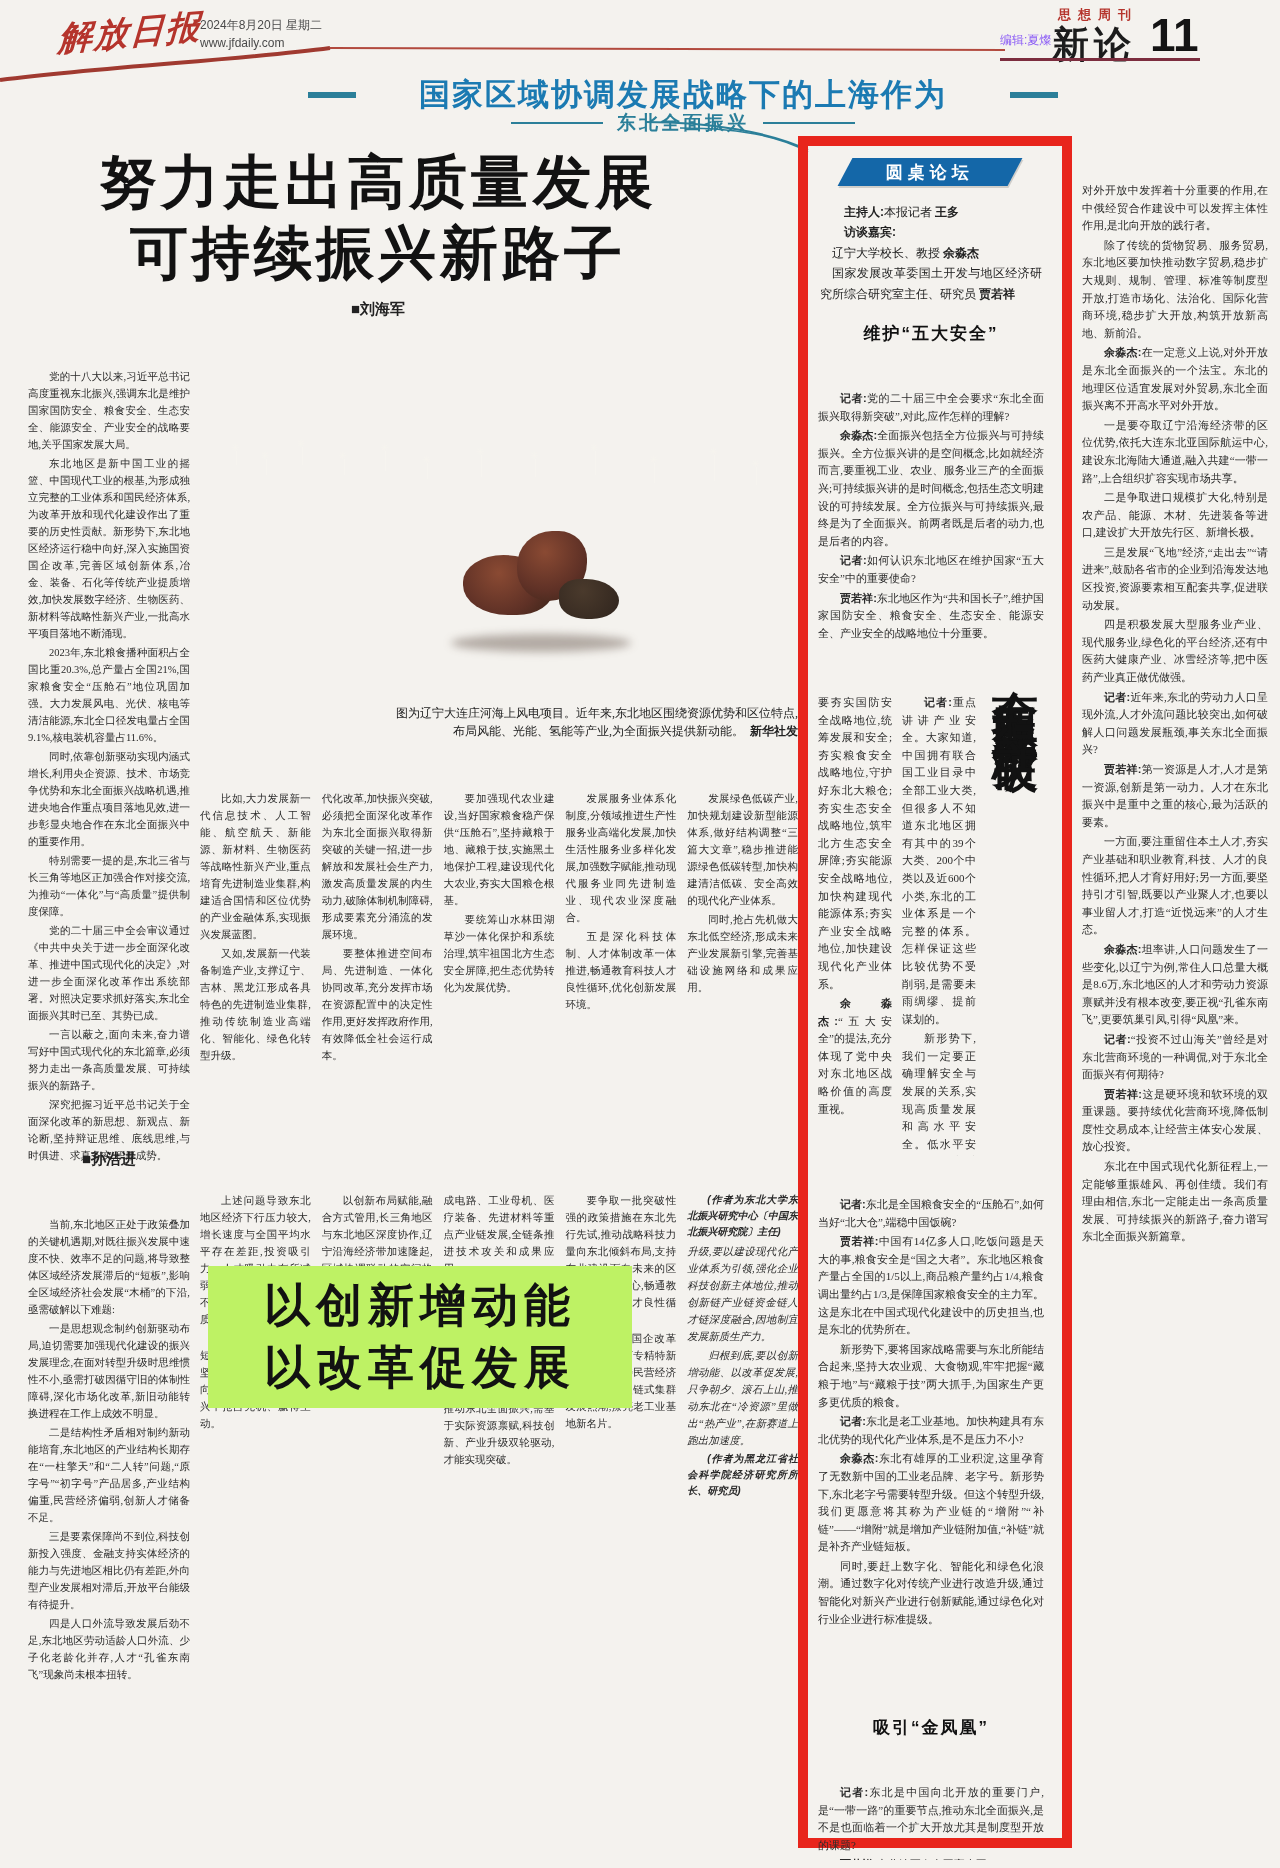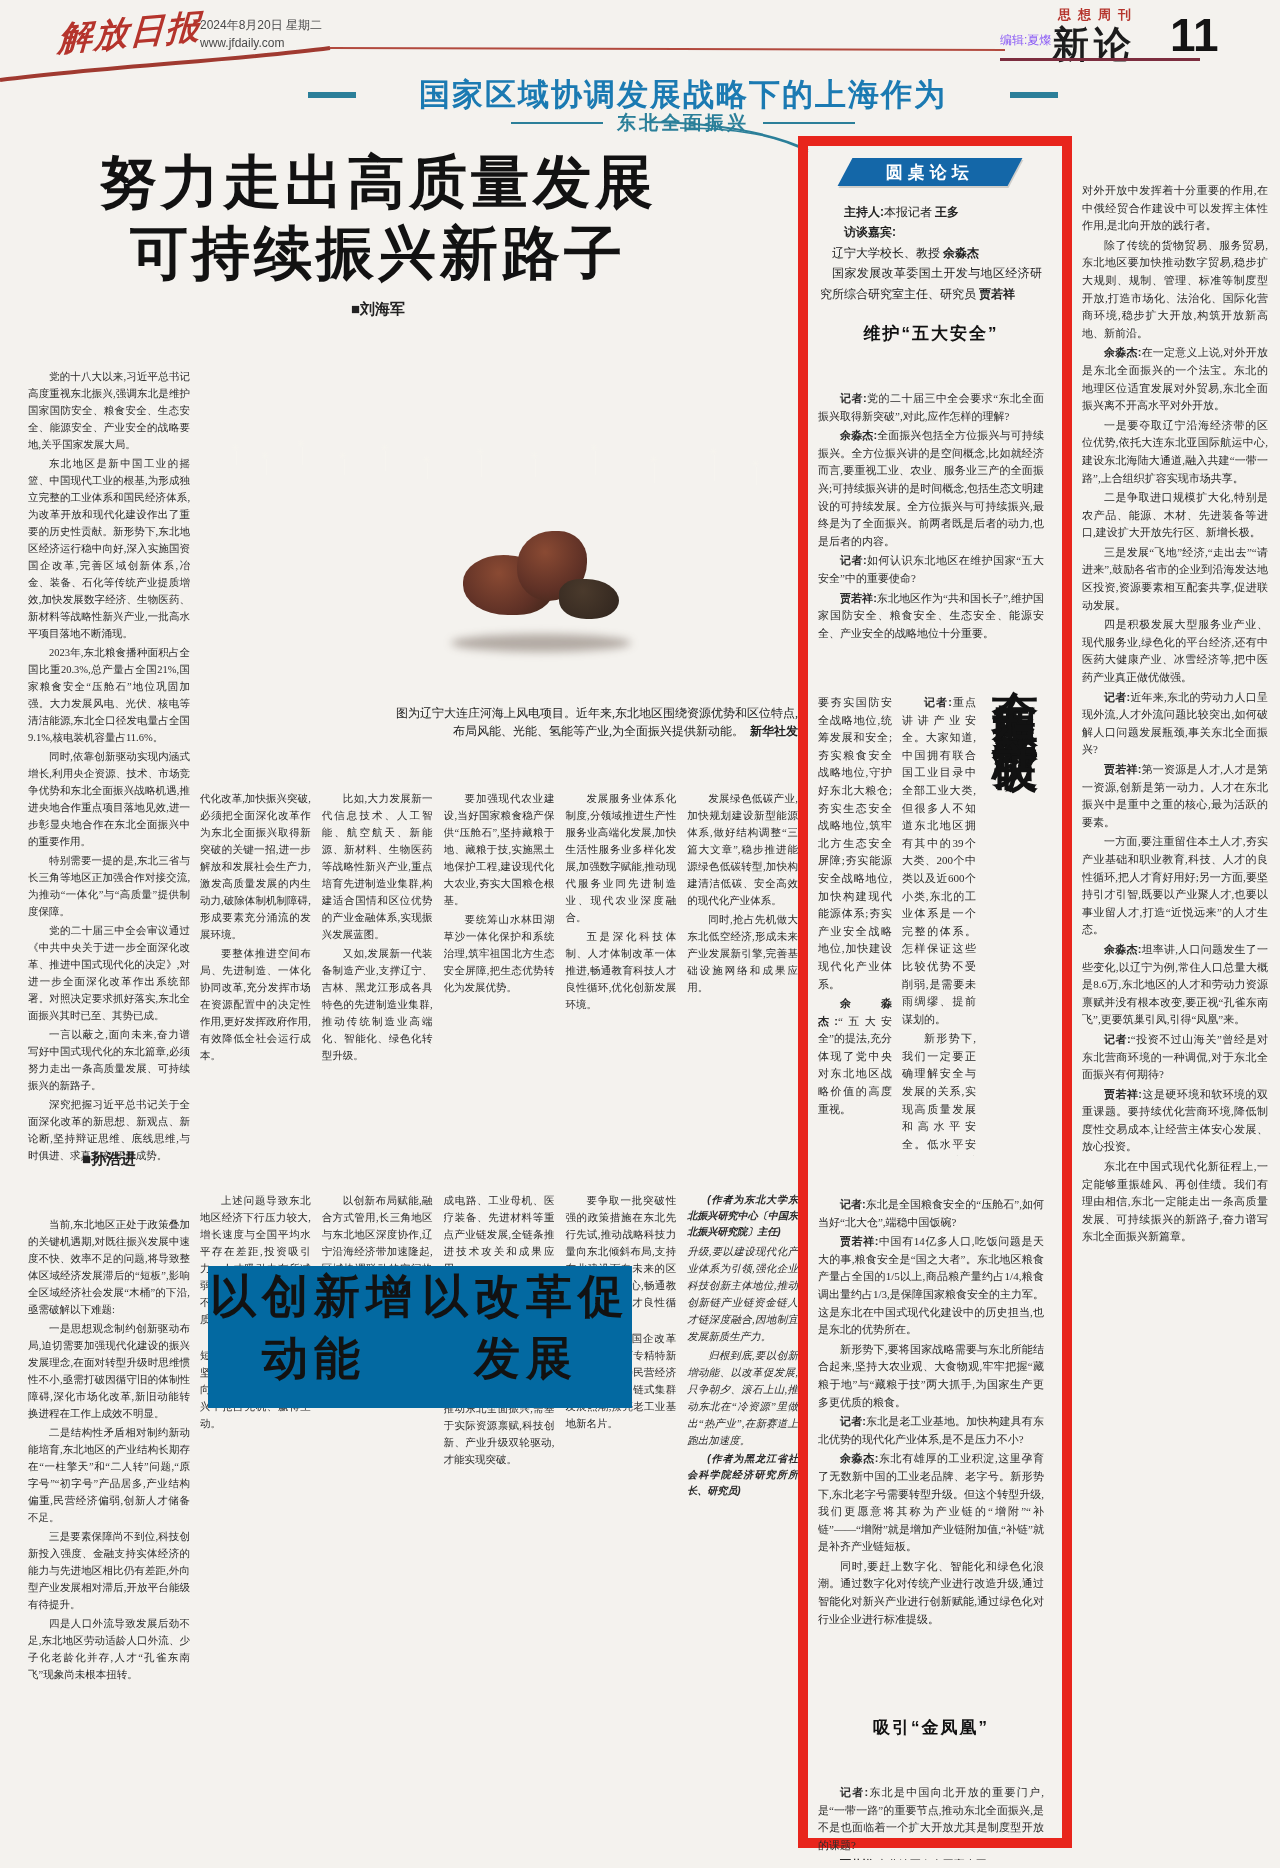--- a/index.html
+++ b/index.html
@@ -5,21 +5,21 @@
   html,body{margin:0;padding:0;background:#e8e6e1;}
   .page{position:relative;width:1280px;height:1868px;margin:0 auto;background:#f4f2ee;overflow:hidden;
         font-family:"Liberation Serif","DejaVu Serif",serif;color:#2a2a2a;}
   .abs{position:absolute;}
   
   .logo{font-style:italic;font-weight:900;font-size:34px;color:#b5342c;transform:rotate(-5deg) skewX(-8deg);letter-spacing:2px;font-family:"Liberation Serif",serif;}
   .mh-small{font-size:12px;color:#4a4a4a;line-height:1.5;font-family:"Liberation Sans","DejaVu Sans",sans-serif;}
   .weekly{color:#b5342c;font-size:13px;font-weight:bold;letter-spacing:7px;font-family:"Liberation Sans",sans-serif;}
   .editor{font-size:12px;color:#8b5cf6;font-family:"Liberation Sans",sans-serif;}
   .section-name{font-size:37px;font-weight:900;color:#1c1c1c;letter-spacing:5px;font-family:"Liberation Sans","DejaVu Sans",sans-serif;}
-  .page-num{font-size:46px;font-weight:900;color:#141414;font-family:"Liberation Sans",sans-serif;margin-left:20px;}
+  .page-num{font-size:46px;font-weight:900;color:#141414;font-family:"Liberation Sans",sans-serif;}
   .pn-rule{height:3px;background:#7c2d3e;}
   
   .banner-title{font-size:31px;font-weight:900;color:#1b7ab2;letter-spacing:2px;font-family:"Liberation Sans","DejaVu Sans",sans-serif;white-space:nowrap;}
   .dash{height:6px;background:#2b7f99;}
   .sub-wrap{display:flex;align-items:center;gap:14px;}
   .sub-line{width:92px;height:2px;background:#2b7f99;}
   .sub-title{font-size:19px;font-weight:bold;color:#2b7f99;font-family:"Liberation Sans",sans-serif;letter-spacing:3px;white-space:nowrap;}
   
   .headline{font-size:58px;font-weight:900;letter-spacing:4px;color:#121212;text-align:center;line-height:1.22;font-family:"Liberation Serif",serif;}
   .byline{font-size:15px;font-weight:bold;text-align:center;color:#222;}
@@ -34,21 +34,21 @@
   .photo{background:
      radial-gradient(ellipse at 80% 52%, rgba(25,75,85,.30), transparent 55%),
      linear-gradient(180deg,#e3b089 0%,#e9bd92 7%,#ddab80 16%,#cf9e7a 24%,#b3a489 31%,#85a995 39%,#6ea396 50%,#5d9a97 63%,#5292922 0,#549394 72%,#7ba28c 83%,#cfae83 91%,#e2bd8b 100%);
      overflow:hidden;}
   .turbine{position:absolute;width:1px;background:rgba(246,244,238,.85);}
   .turbine::before{content:"✳";position:absolute;top:-8px;left:-5px;color:#f6f4ee;font-size:10px;line-height:10px;}
   .rock{position:absolute;background:radial-gradient(circle at 40% 30%,#8a4a33,#5f3126 60%,#3a2419);}
   .caption{font-size:12px;text-align:right;line-height:1.5;color:#222;}
   .caption b{font-family:"Liberation Sans",sans-serif;}
   
-  .headline2{background:#0369a1;text-align:center;font-size:46px;font-weight:900;letter-spacing:6px;line-height:1.35;color:#121212;display:flex;flex-direction:row;justify-content:center;}
+  .headline2{background:#bef264;text-align:center;font-size:46px;font-weight:900;letter-spacing:6px;line-height:1.35;color:#121212;display:flex;flex-direction:column;justify-content:center;}
   
   .redbox{border:10px solid #e8251c;background:transparent;}
   .rt-banner{background:#1467a8;transform:skewX(-28deg);display:flex;align-items:center;justify-content:center;box-shadow:2px 2px 0 rgba(0,0,0,.15);}
   .rt-banner span{transform:skewX(28deg);color:#fff;font-weight:900;font-size:17px;letter-spacing:5px;font-family:"Liberation Sans",sans-serif;}
   .rt-intro{font-size:12px;line-height:1.7;color:#222;}
   .rt-intro b{font-family:"Liberation Sans",sans-serif;}
   .rt-sub{font-size:17px;font-weight:900;text-align:center;font-family:"Liberation Sans","DejaVu Sans",sans-serif;color:#111;letter-spacing:2px;}
   .rt-col{font-size:11px;line-height:1.6;}
   .vert-head{writing-mode:vertical-rl;font-size:46px;font-weight:900;letter-spacing:7px;color:#121212;font-family:"Liberation Serif",serif;display:flex;align-items:center;}
   .midwrap{display:flex;gap:10px;}
@@ -122,26 +122,26 @@
     <div class="rock" style="left:60%;top:70%;width:60px;height:40px;border-radius:40% 60% 50% 50%;background:radial-gradient(circle at 40% 30%,#4a3a2c,#2f241d);"></div>
     <div class="abs" style="left:42%;top:84%;width:180px;height:18px;background:rgba(60,40,30,.35);filter:blur(4px);border-radius:50%;"></div>
   </div>
   <div class="abs caption" style="left:200px;top:704px;width:598px;">
     <div>图为辽宁大连庄河海上风电项目。近年来,东北地区围绕资源优势和区位特点,</div>
     <div><span>布局风能、光能、氢能等产业,为全面振兴提供新动能。</span>&nbsp;&nbsp;<b>新华社发</b></div>
   </div>
 
   <div class="abs cols5" style="left:200px;top:750px;width:598px;height:386px;">
     <div class="col" style="height:386px;">
+        <p>比如,大力发展新一代信息技术、人工智能、航空航天、新能源、新材料、生物医药等战略性新兴产业,重点培育先进制造业集群,构建适合国情和区位优势的产业金融体系,实现振兴发展蓝图。</p>
+        <p>又如,发展新一代装备制造产业,支撑辽宁、吉林、黑龙江形成各具特色的先进制造业集群,推动传统制造业高端化、智能化、绿色化转型升级。</p>
+      </div>
+    <div class="col" style="height:386px;">
         <p class="noind">代化改革,加快振兴突破,必须把全面深化改革作为东北全面振兴取得新突破的关键一招,进一步解放和发展社会生产力,激发高质量发展的内生动力,破除体制机制障碍,形成要素充分涌流的发展环境。</p>
         <p>要整体推进空间布局、先进制造、一体化协同改革,充分发挥市场在资源配置中的决定性作用,更好发挥政府作用,有效降低全社会运行成本。</p>
-      </div>
-    <div class="col" style="height:386px;">
-        <p>比如,大力发展新一代信息技术、人工智能、航空航天、新能源、新材料、生物医药等战略性新兴产业,重点培育先进制造业集群,构建适合国情和区位优势的产业金融体系,实现振兴发展蓝图。</p>
-        <p>又如,发展新一代装备制造产业,支撑辽宁、吉林、黑龙江形成各具特色的先进制造业集群,推动传统制造业高端化、智能化、绿色化转型升级。</p>
       </div>
     <div class="col" style="height:386px;">
         <p>要加强现代农业建设,当好国家粮食稳产保供“压舱石”,坚持藏粮于地、藏粮于技,实施黑土地保护工程,建设现代化大农业,夯实大国粮仓根基。</p>
         <p>要统筹山水林田湖草沙一体化保护和系统治理,筑牢祖国北方生态安全屏障,把生态优势转化为发展优势。</p>
       </div>
     <div class="col" style="height:386px;">
         <p>发展服务业体系化制度,分领域推进生产性服务业高端化发展,加快生活性服务业多样化发展,加强数字赋能,推动现代服务业同先进制造业、现代农业深度融合。</p>
         <p>五是深化科技体制、人才体制改革一体推进,畅通教育科技人才良性循环,优化创新发展环境。</p>
       </div>
     <div class="col" style="height:386px;">

